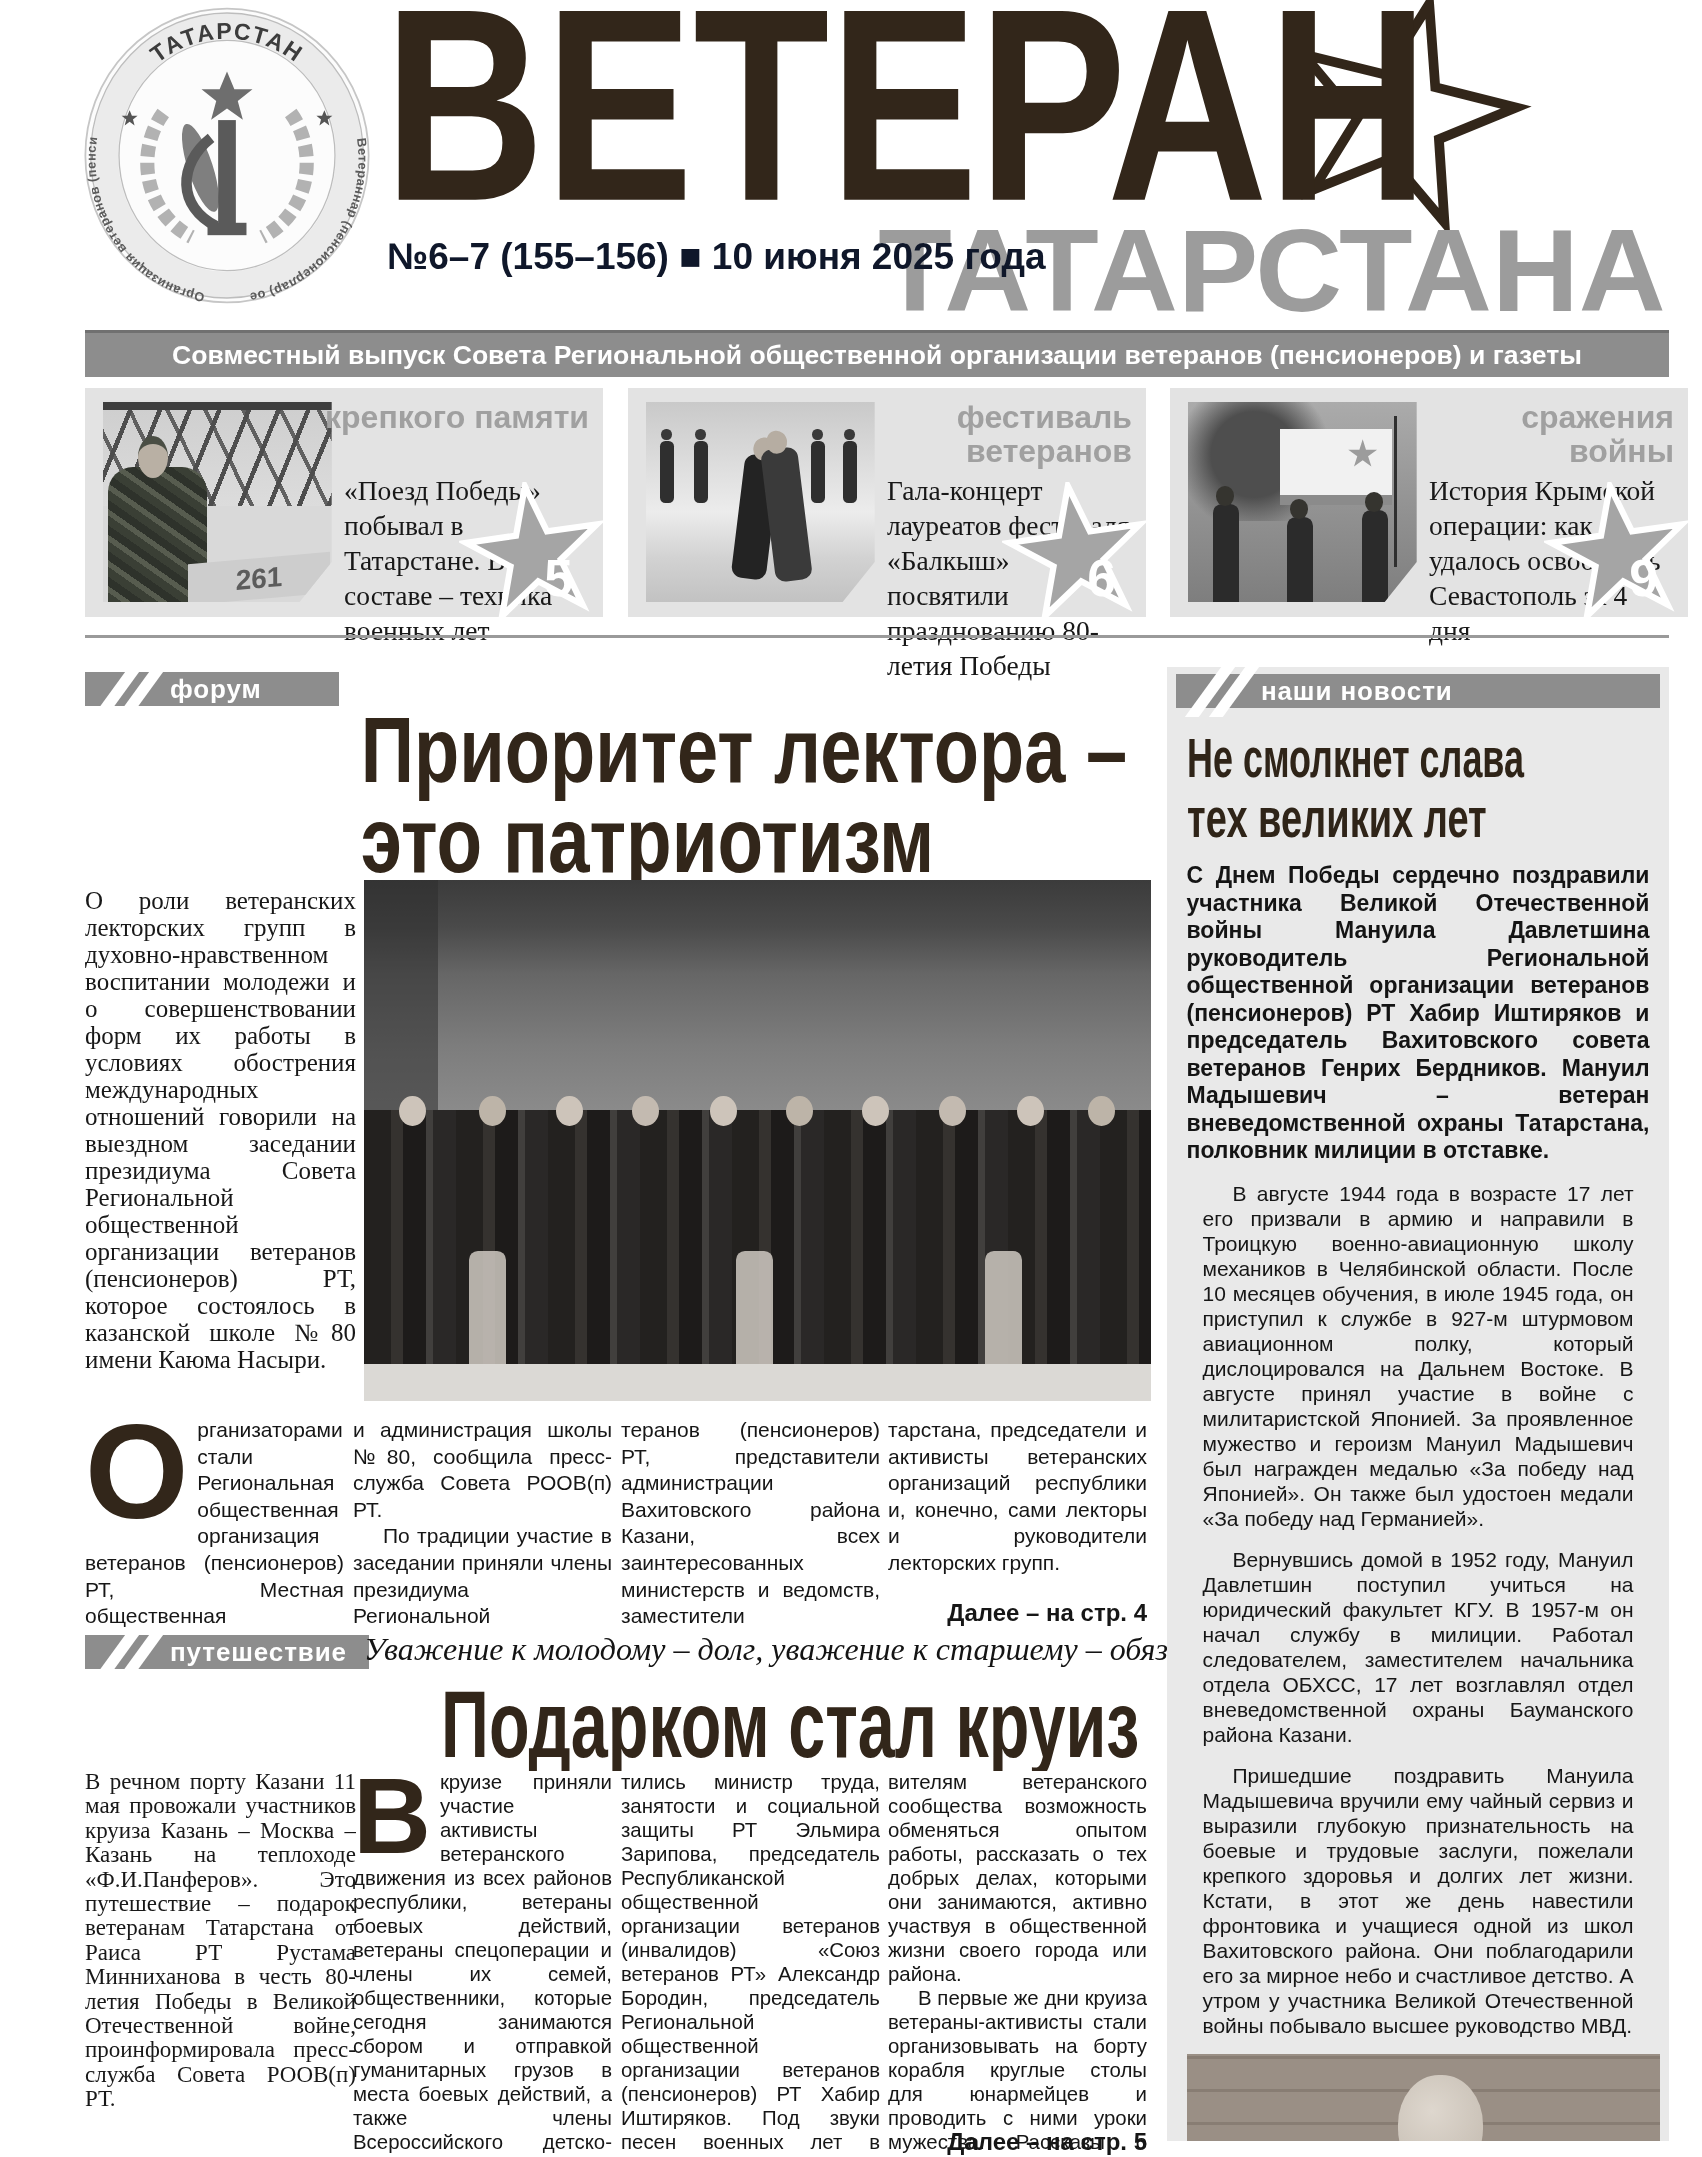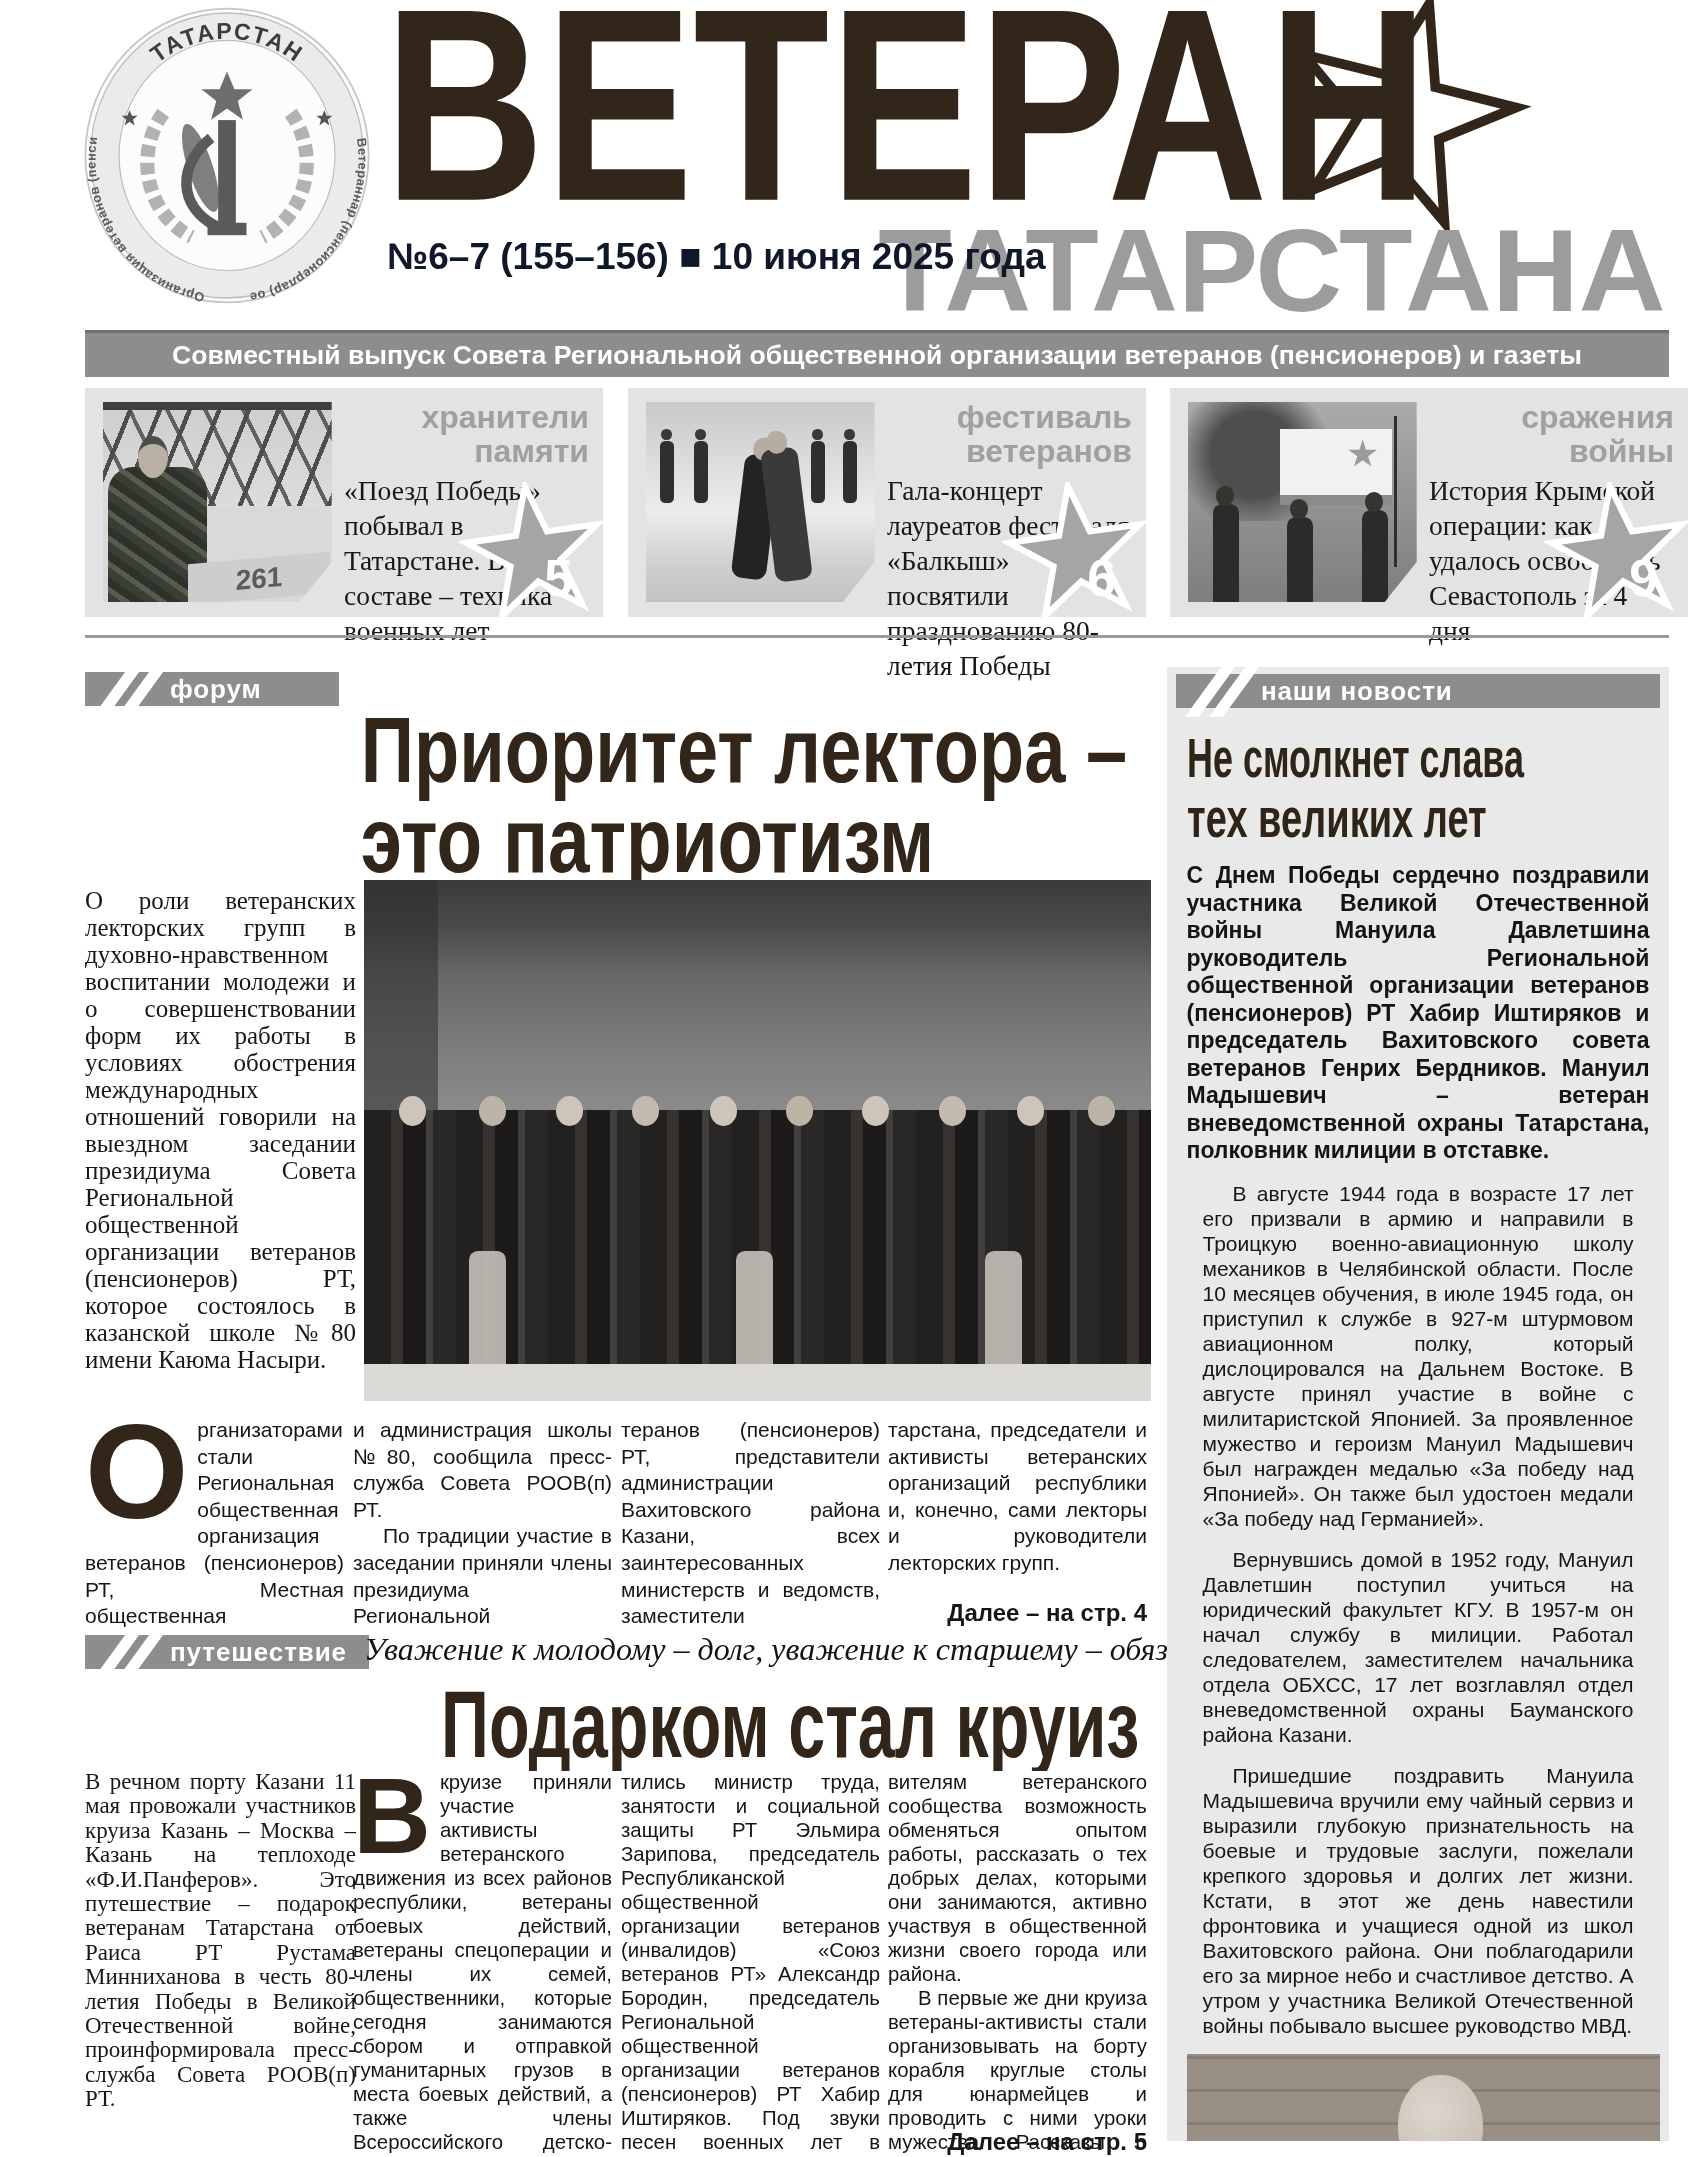--- a/index.html
+++ b/index.html
@@ -160,21 +160,21 @@
 
   <div class="abs banner">Совместный выпуск Совета Региональной общественной организации ветеранов (пенсионеров) и газеты «Республика Татарстан»</div>
 
   <div class="abs teaser" style="left:85px;">
     <div class="tphoto" style="background:#d9d9d9;">
       <div class="train-truss"></div>
       <div class="soldier"></div>
       <div class="soldier-head"></div>
       <div class="banner261">261</div>
     </div>
-    <div class="kicker">хранители памяти</div>
+    <div class="kicker">крепкого памяти</div>
     <div class="ttext serif">«Поезд Победы» побывал в Татарстане. В его составе – техника военных лет</div>
     <svg class="tstar" viewBox="0 0 170 170">
       <g transform="translate(85,82) rotate(-8)">
         <polygon points="0,-78 17.6,-24.3 74.2,-24.1 28.5,9.3 45.8,63.1 0,30 -45.8,63.1 -28.5,9.3 -74.2,-24.1 -17.6,-24.3" fill="#a5a5a5" stroke="#ffffff" stroke-width="7"></polygon>
       </g>
       <text x="112" y="128" text-anchor="middle" font-size="58" font-weight="bold" fill="#ffffff">5</text>
     </svg>
   </div>
 
   <div class="abs teaser" style="left:628px;">

